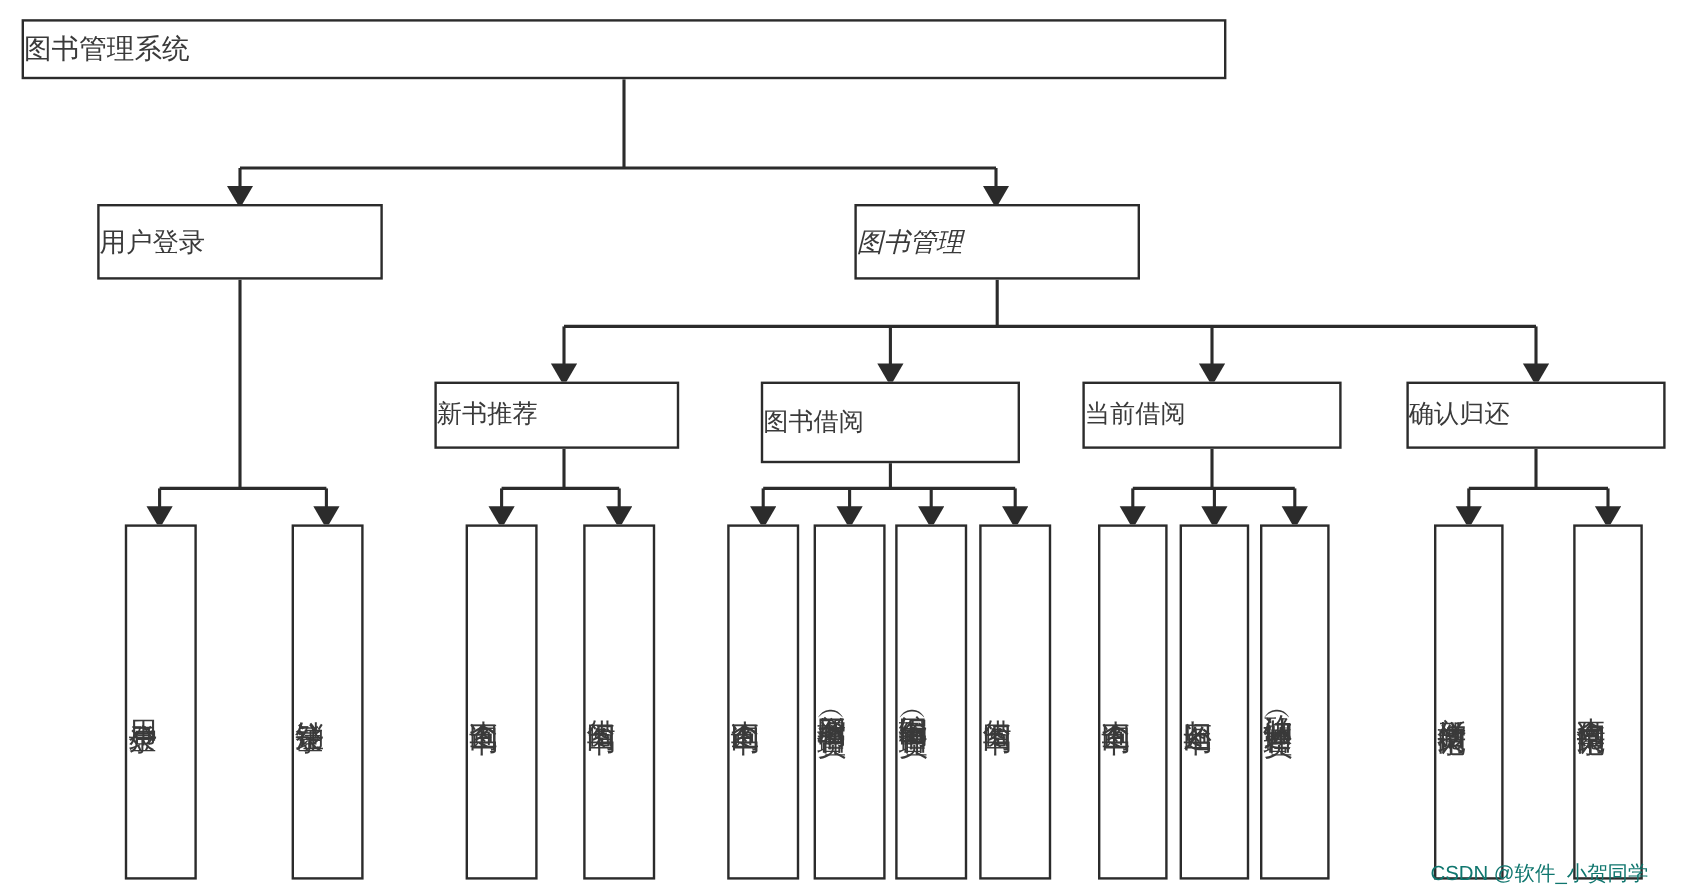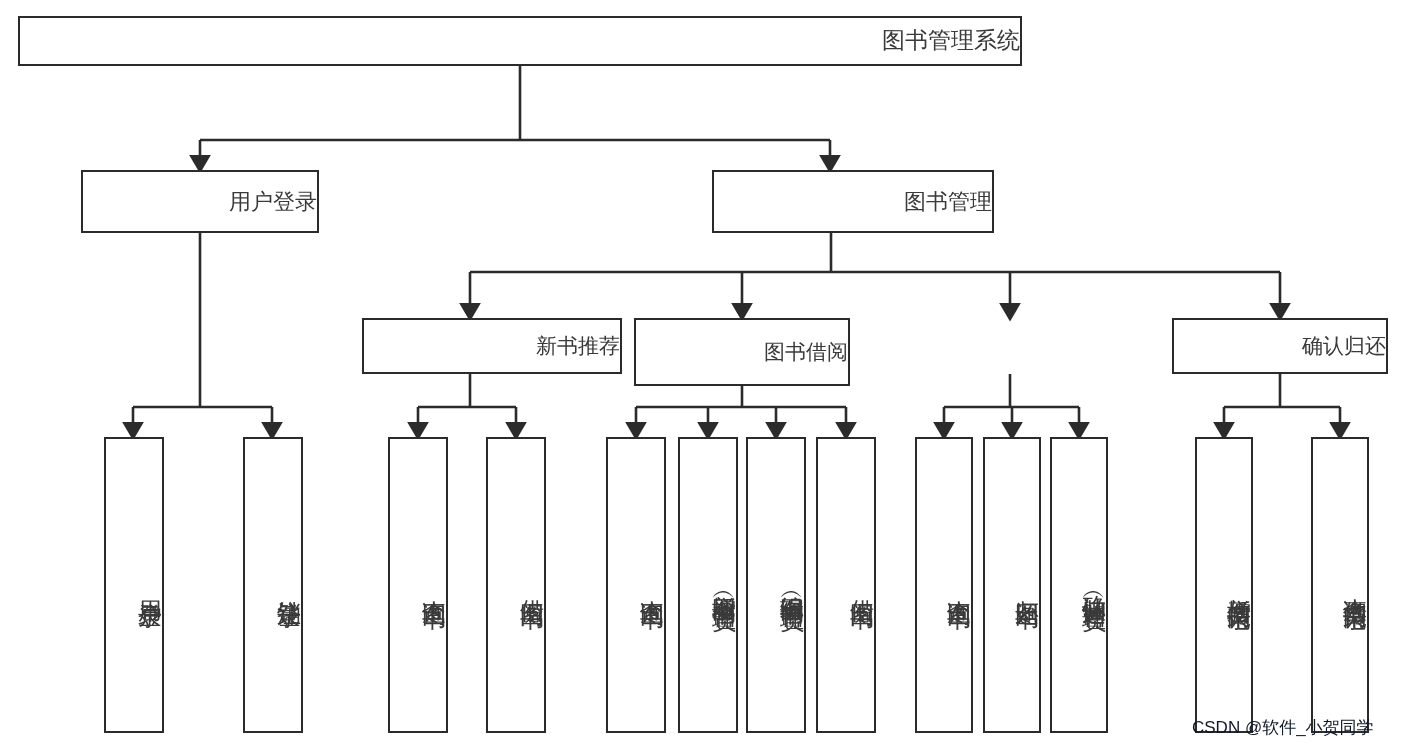--- a/index.html
+++ b/index.html
@@ -26,21 +26,21 @@
     width: 1405px;
     height: 747px;
   }
   .node-box {
     position: absolute;
     box-sizing: border-box;
     background: #ffffff;
     border: 2px solid #2b2b2b;
     display: flex;
     align-items: center;
-    justify-content: flex-end;
+    justify-content: flex-start;
     overflow: hidden;
   }
   .node-label {
     color: #3a3a3a;
     font-family: "Liberation Sans", "DejaVu Sans", sans-serif;
     line-height: 1.18;
     text-align: center;
     white-space: nowrap;
   }
   .lvl0 .node-label { font-size: 23px; }
@@ -48,21 +48,21 @@
   .lvl2 .node-label { font-size: 21px; }
   .leaf .node-label {
     writing-mode: vertical-rl;
     text-orientation: upright;
     font-size: 24px;
     letter-spacing: 2px;
     line-height: 1;
   }
   .watermark {
     position: absolute;
-    color: #0f172a;
+    color: #0f766e;
     font-size: 17px;
     font-family: "Liberation Sans", "DejaVu Sans", sans-serif;
     white-space: nowrap;
     pointer-events: none;
   }
 </style>
 </head>
 <body>
 
 <div id="diagram-root">
@@ -118,29 +118,32 @@
     </g>
   </svg>
 
   <div class="node-box lvl0" style="left:18px; top:16px; width:1004px; height:50px;">
     <span class="node-label">图书管理系统</span>
   </div>
 
   <div class="node-box lvl1" style="left:81px; top:170px; width:238px; height:63px;">
     <span class="node-label">用户登录</span>
   </div>
-  <div class="node-box lvl1" style="left:712px; top:170px; width:282px; height:63px;">
+  <div class="node-box lvl1" style="left:712px; top:170px; width:238px; height:63px;font-style:italic;">
     <span class="node-label">图书管理</span>
   </div>
 
-  <div class="node-box lvl2" style="left:362px; top:318px; width:260px; height:56px;">
+  <div class="node-box lvl2" style="left:362px; top:318px; width:204px; height:56px;">
     <span class="node-label">新书推荐</span>
   </div>
   <div class="node-box lvl2" style="left:634px; top:318px; width:216px; height:68px;">
     <span class="node-label">图书借阅</span>
+  </div>
+  <div class="node-box lvl2" style="left:902px; top:318px; width:216px; height:56px;">
+    <span class="node-label">当前借阅</span>
   </div>
   <div class="node-box lvl2" style="left:1172px; top:318px; width:216px; height:56px;">
     <span class="node-label">确认归还</span>
   </div>
 
   <div class="node-box leaf" style="left:104px; top:437px; width:60px; height:296px;">
     <span class="node-label">用户登录</span>
   </div>
   <div class="node-box leaf" style="left:243px; top:437px; width:60px; height:296px;">
     <span class="node-label">注销登录</span>

